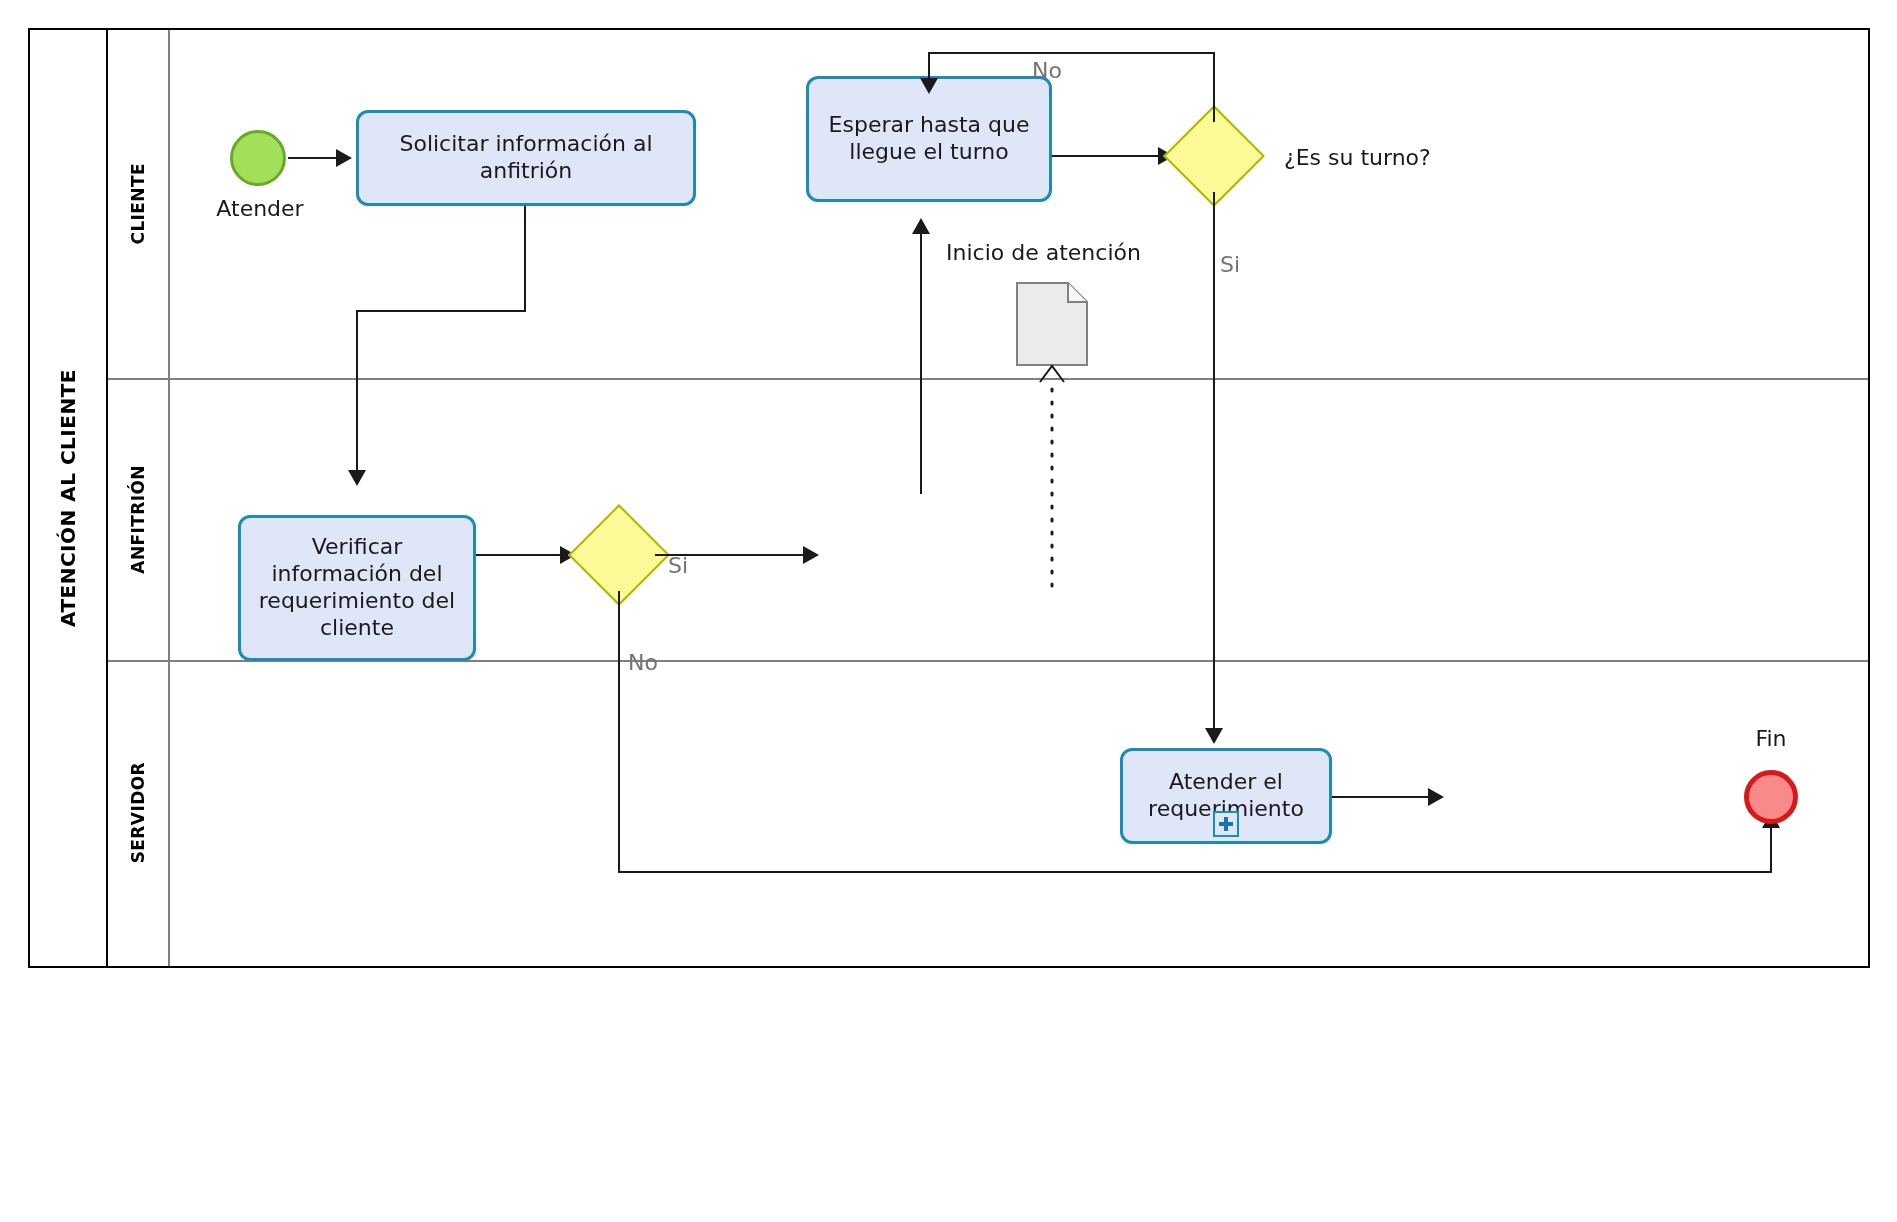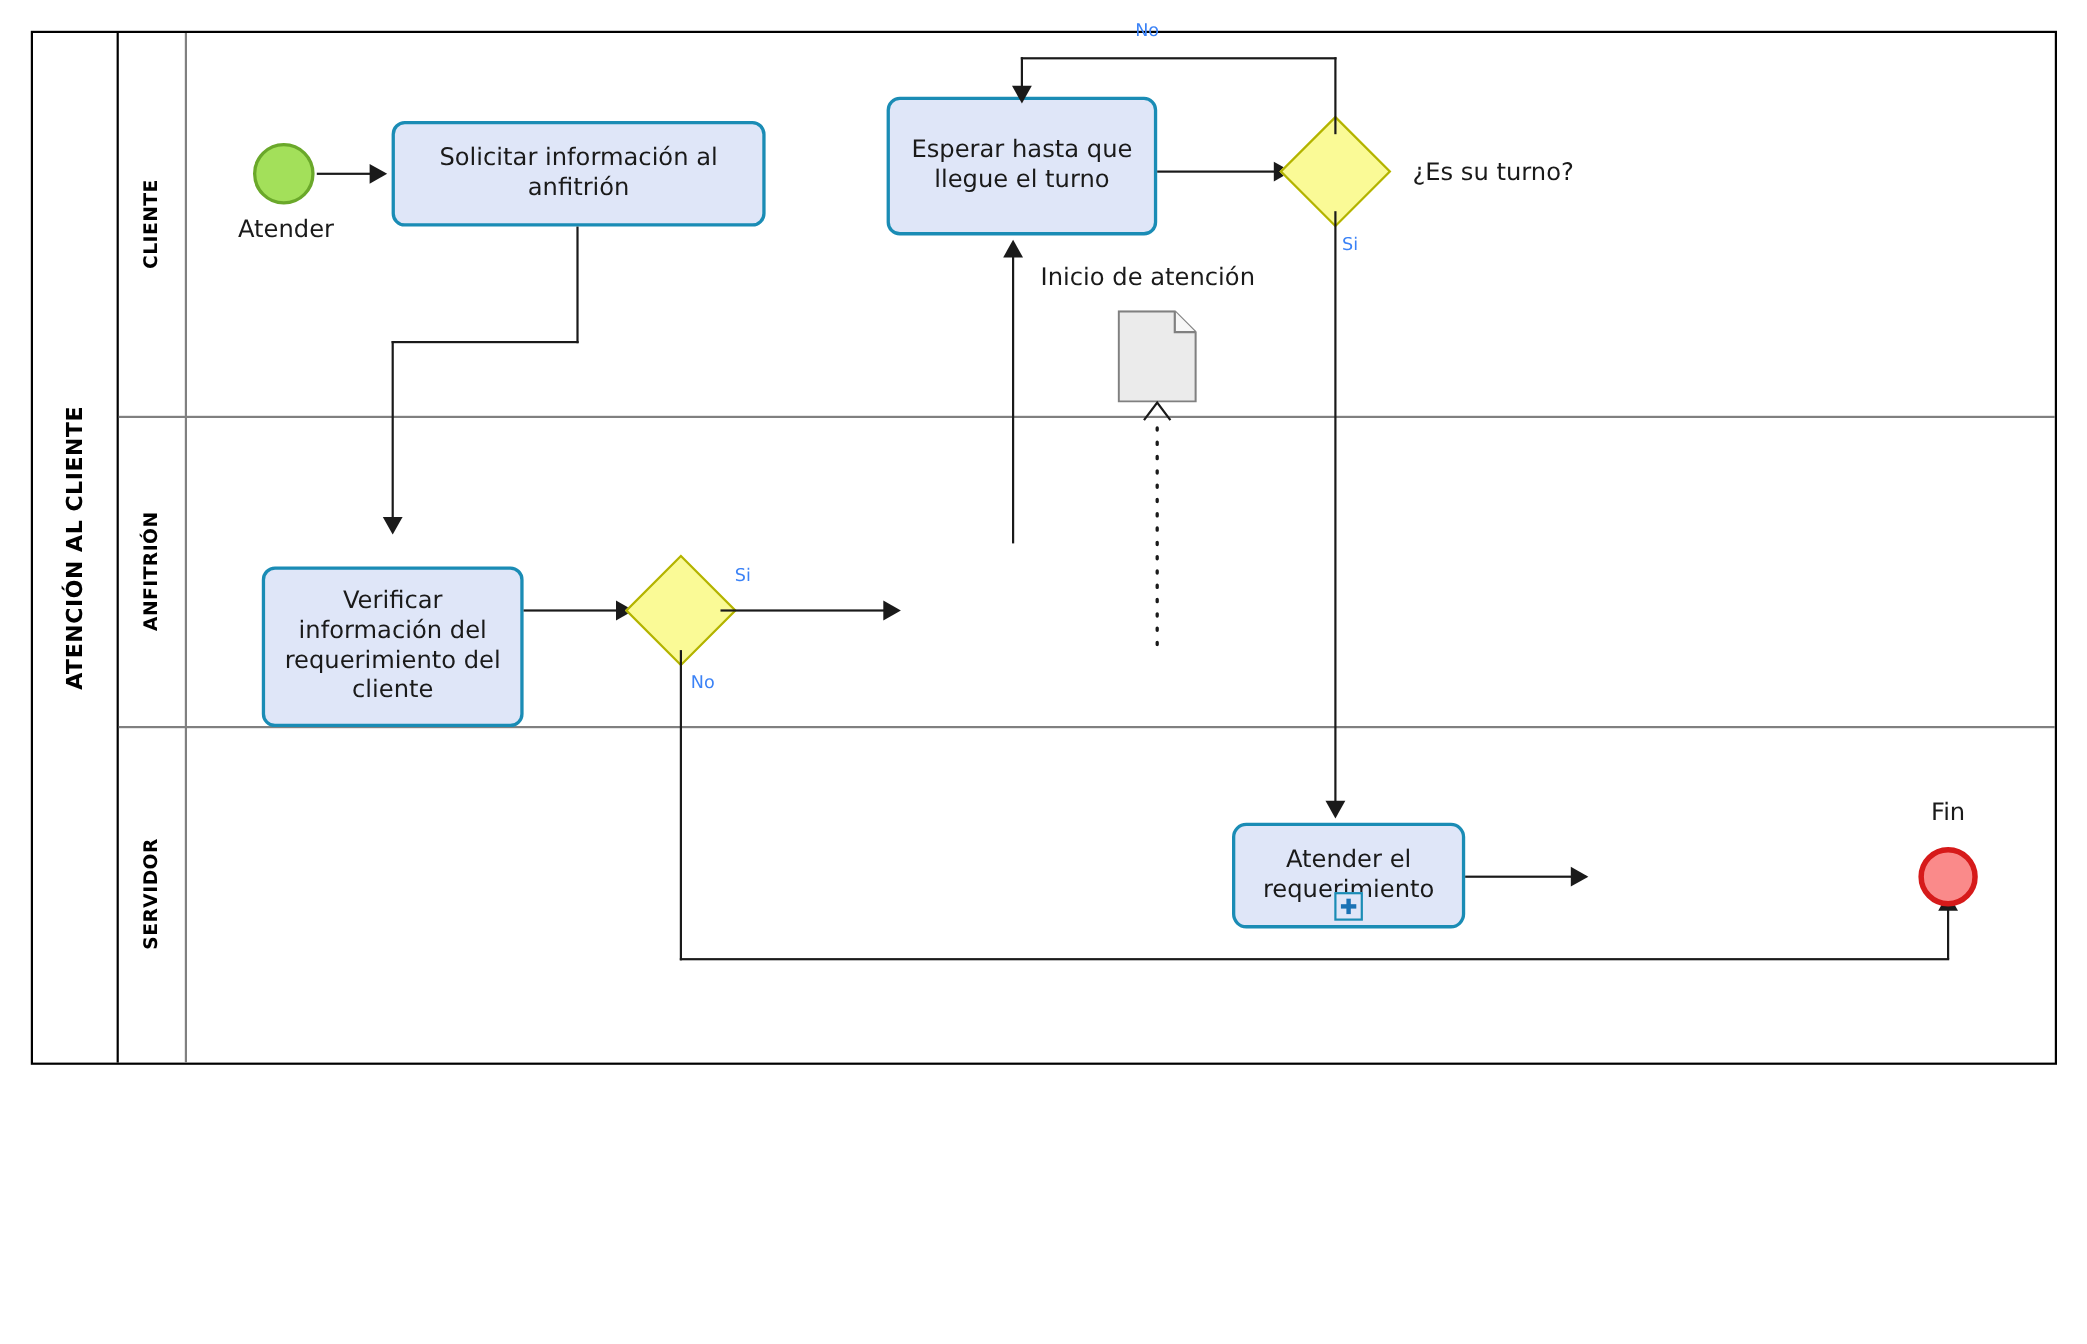--- a/index.html
+++ b/index.html
@@ -47,21 +47,21 @@
   .edge.h{height:2px;}
   .edge.v{width:2px;}
   .edge.dotline{background:none;}
 
   .arrowhead{position:absolute;width:0;height:0;}
   .arrow-right{border-top:9px solid transparent;border-bottom:9px solid transparent;border-left:16px solid #1a1a1a;}
   .arrow-down{border-left:9px solid transparent;border-right:9px solid transparent;border-top:16px solid #1a1a1a;}
   .arrow-up{border-left:9px solid transparent;border-right:9px solid transparent;border-bottom:16px solid #1a1a1a;}
 
   
-  .flow-label{position:absolute;font-size:16px;color:#3b82f6;white-space:nowrap;}
+  .flow-label{position:absolute;font-size:22px;color:#737373;white-space:nowrap;margin-top:40px;}
   .node-label{position:absolute;font-size:22px;color:#1a1a1a;white-space:nowrap;text-align:center;}
   .node-label.multi{white-space:normal;line-height:1.22;}
 </style>
 </head>
 <body>
 
 <div id="canvas">
 
   <div class="pool-frame" style="left:28px;top:28px;width:1842px;height:940px;"></div>
 
@@ -92,21 +92,21 @@
 
   <div class="task" style="left:356px;top:110px;width:340px;height:96px;">
     <span class="tlabel">Solicitar información al anfitrión</span>
   </div>
 
   <div class="edge v" style="left:524px;top:206px;height:106px;"></div>
   <div class="edge h" style="left:356px;top:310px;width:170px;"></div>
   <div class="edge v" style="left:356px;top:310px;height:172px;"></div>
   <div class="arrowhead arrow-down" style="left:348px;top:470px;"></div>
 
-  <div class="task" style="left:806px;top:88px;width:246px;height:126px;">
+  <div class="task" style="left:806px;top:76px;width:246px;height:126px;">
     <span class="tlabel">Esperar hasta que llegue el turno</span>
   </div>
 
   <div class="edge h" style="left:1052px;top:155px;width:120px;"></div>
   <div class="arrowhead arrow-right" style="left:1158px;top:147px;"></div>
 
   <div class="gateway" style="left:1178px;top:120px;width:72px;height:72px;">
     <div class="diamond"></div>
   </div>
   <div class="node-label" style="left:1284px;top:145px;">¿Es su turno?</div>
@@ -152,21 +152,21 @@
   <div class="edge v" style="left:618px;top:591px;height:282px;"></div>
   <div class="edge h" style="left:618px;top:871px;width:1154px;"></div>
   <div class="edge v" style="left:1770px;top:826px;height:46px;"></div>
   <div class="arrowhead arrow-up" style="left:1762px;top:812px;"></div>
   <div class="flow-label" style="left:628px;top:610px;">No</div>
 
 
   <div class="edge v" style="left:920px;top:232px;height:262px;"></div>
   <div class="arrowhead arrow-up" style="left:912px;top:218px;"></div>
 
-  <div class="task" style="left:1120px;top:748px;width:212px;height:96px;border-radius:13px;">
+  <div class="task" style="left:1120px;top:748px;width:212px;height:96px;">
     <span class="tlabel">Atender el requerimiento</span>
     <span class="subproc-marker">
         <span class="plus"></span>
       </span>
   </div>
 
   <div class="edge h" style="left:1332px;top:796px;width:110px;"></div>
   <div class="arrowhead arrow-right" style="left:1428px;top:788px;"></div>
 
   <div class="event end" style="left:1744px;top:770px;width:54px;height:54px;"></div>

